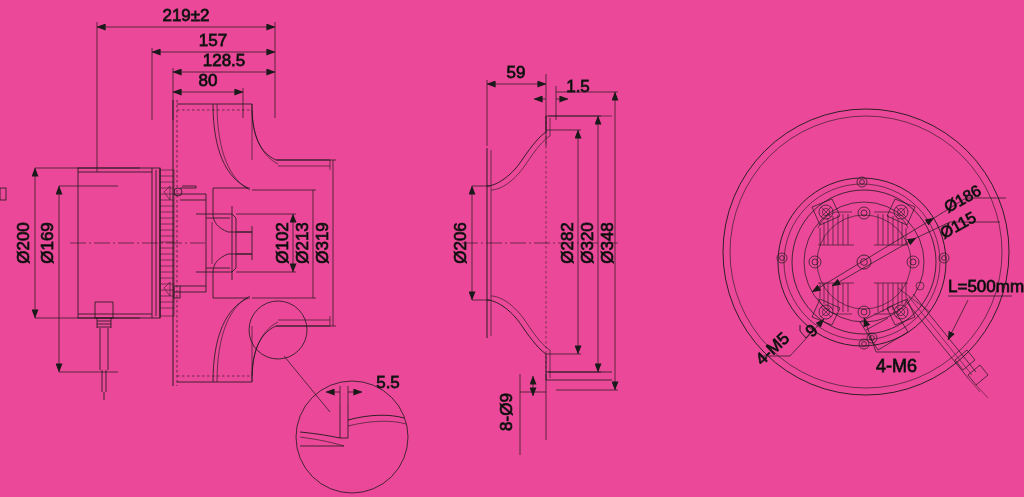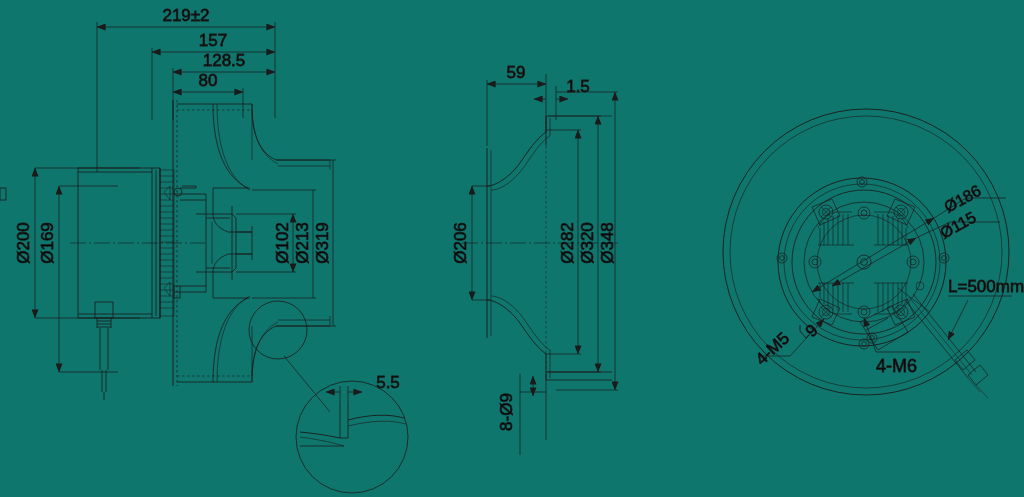--- a/index.html
+++ b/index.html
@@ -1,19 +1,19 @@
 <!DOCTYPE html>
 <html><head>
 <meta charset="utf-8">
 <title>Centrifugal Fan Technical Drawing</title>
 <style>
   html,body{margin:0;padding:0;background:#ffffff;}
   body{width:1024px;height:497px;overflow:hidden;
        font-family:"Liberation Sans",sans-serif;color:#000;}
-  #stage{position:relative;width:1024px;height:497px;background:#0f766e;}
+  #stage{position:relative;width:1024px;height:497px;background:#ec4899;}
   svg{display:block;}
   text{font-family:"Liberation Sans",sans-serif;fill:#000;}
 </style>
 </head>
 <body>
 
 <div id="stage">
 <svg width="1024" height="497" viewBox="0 0 1024 497">
 
   <defs>

